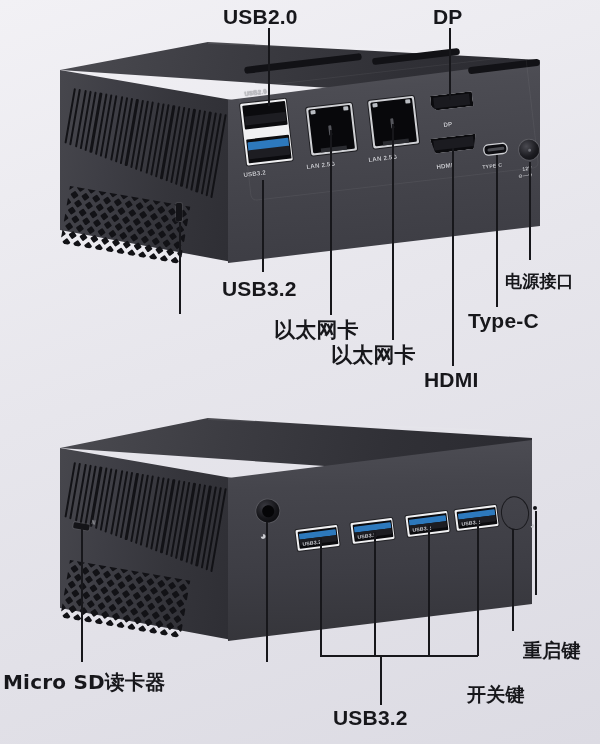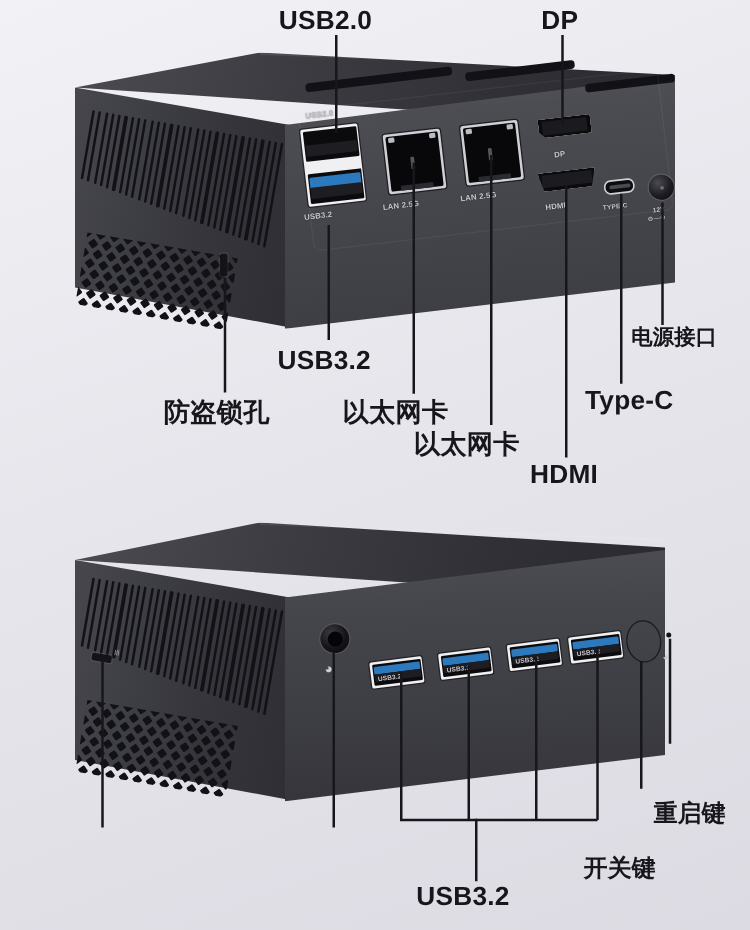--- a/index.html
+++ b/index.html
@@ -309,22 +309,21 @@
   <div class="leader v" style="left:529px;top:162px;height:98px;"></div>
   <div class="leader v" style="left:179px;top:222px;height:92px;"></div>
 
   <div class="lbl" style="left:223px;top:5px;font-size:21px;">USB2.0</div>
   <div class="lbl" style="left:433px;top:5px;font-size:21px;">DP</div>
   <div class="lbl" style="left:222px;top:277px;font-size:21px;">USB3.2</div>
   <div class="lbl cn" style="left:274px;top:316px;font-size:21px;">以太网卡</div>
   <div class="lbl cn" style="left:331px;top:341px;font-size:21px;">以太网卡</div>
   <div class="lbl" style="left:424px;top:368px;font-size:21px;">HDMI</div>
   <div class="lbl" style="left:468px;top:309px;font-size:21px;">Type-C</div>
-  <div class="lbl cn" style="left:505px;top:258px;font-size:17px;">电源接口</div>
-  <div class="lbl cn" style="left:131px;top:316px;font-size:21px;">防盗锁孔</div>
+  <div class="lbl cn" style="left:505px;top:270px;font-size:17px;">电源接口</div>
 
   <div class="unit">
 
     <div class="top-face" style="left:60px;top:418px;width:472px;height:62px;
                 clip-path:polygon(148px 0px, 472px 20px, 472px 62px, 0px 30px);"></div>
 
     <div class="side-face" style="left:60px;top:440px;width:172px;height:200px;
                 clip-path:polygon(0px 8px, 172px 38px, 172px 200px, 0px 168px);"></div>
 
     <div class="front-face" style="left:228px;top:436px;width:304px;height:206px;
@@ -528,17 +527,18 @@
   <div class="leader v" style="left:320px;top:538px;height:118px;"></div>
   <div class="leader v" style="left:374px;top:532px;height:124px;"></div>
   <div class="leader v" style="left:428px;top:525px;height:131px;"></div>
   <div class="leader v" style="left:477px;top:519px;height:137px;"></div>
   <div class="leader h" style="left:320px;top:655px;width:158px;"></div>
   <div class="leader v" style="left:380px;top:655px;height:50px;"></div>
 
   <div class="leader v" style="left:512px;top:529px;height:102px;"></div>
   <div class="leader v" style="left:535px;top:511px;height:84px;"></div>
 
+  <div class="lbl cn" style="left:3px;top:669px;font-size:20px;">Micro SD读卡器</div>
   <div class="lbl" style="left:333px;top:706px;font-size:21px;">USB3.2</div>
   <div class="lbl cn" style="left:467px;top:682px;font-size:19px;">开关键</div>
   <div class="lbl cn" style="left:523px;top:638px;font-size:19px;">重启键</div>
 
 </div>
 
 </body></html>

